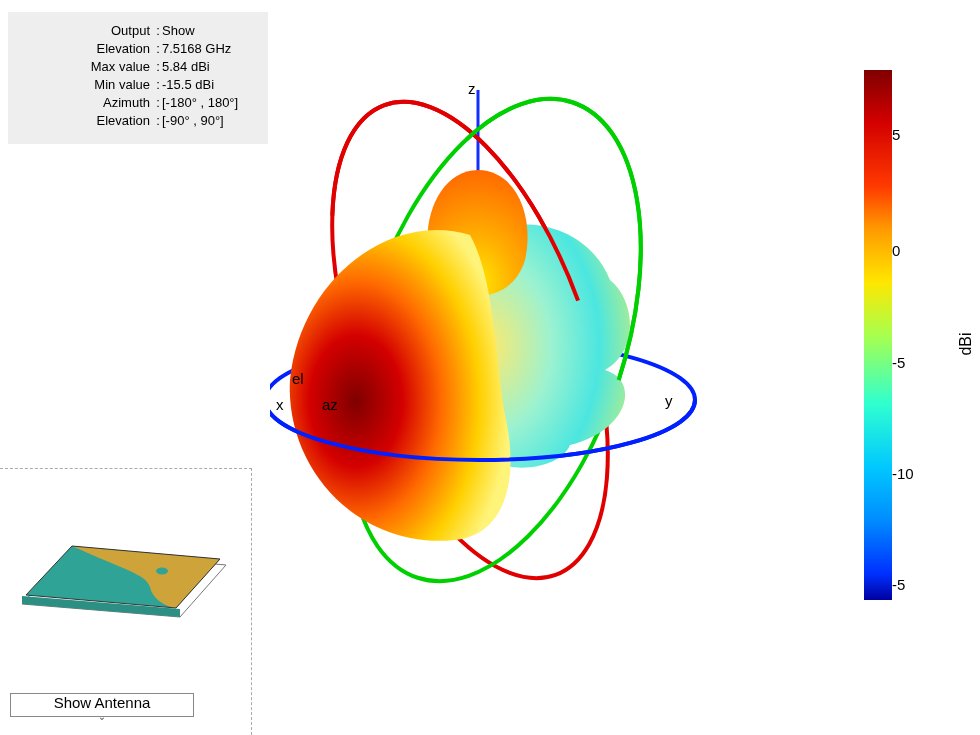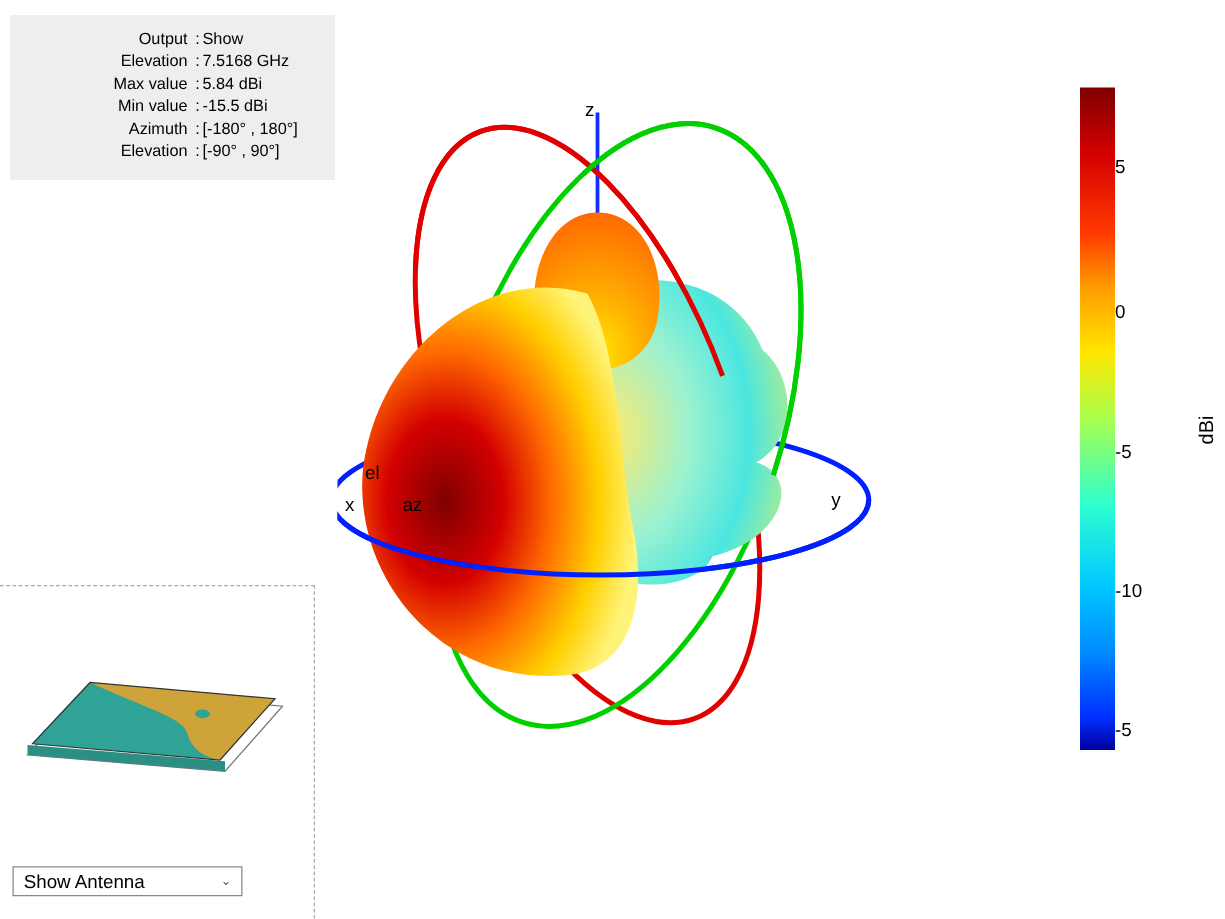--- a/index.html
+++ b/index.html
@@ -124,20 +124,21 @@
     height: 24px;
     border: 1px solid #888;
     background: #fff;
     padding: 0 8px;
     box-sizing: border-box;
     display: flex;
     align-items: center;
     justify-content: space-between;
     font-size: 15px;
     cursor: pointer;
+    flex-direction: column;
   }
   .chev {
     font-size: 10px;
     color: #555;
   }
   .axis-label {
     position:absolute;
     font-size:15px;
   }
 </style>

